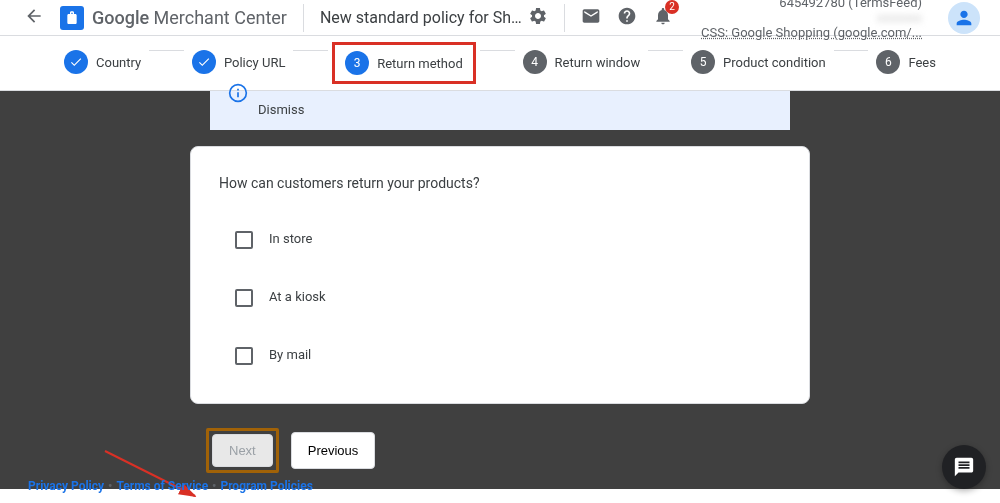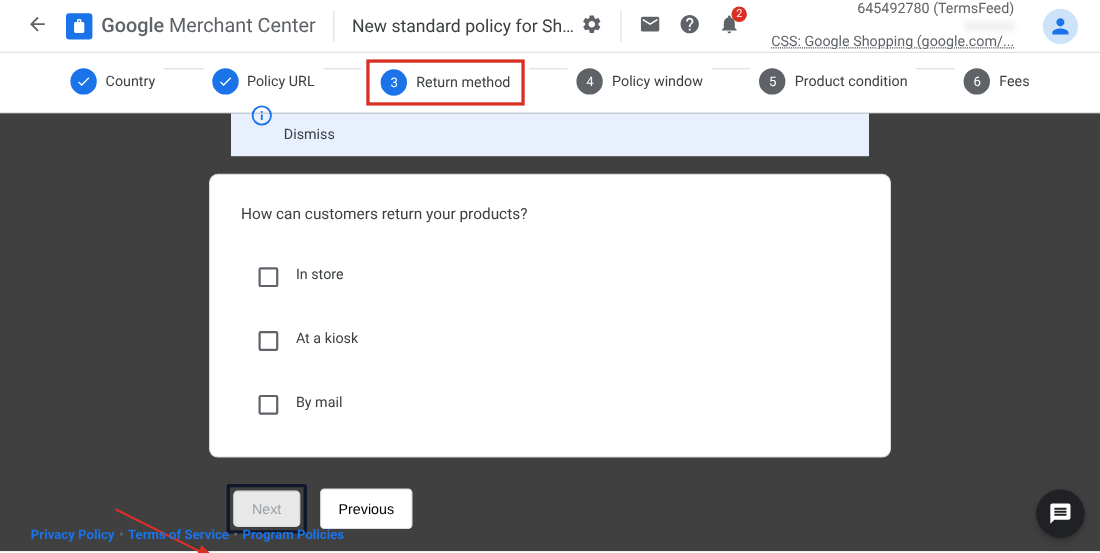--- a/index.html
+++ b/index.html
@@ -1,19 +1,19 @@
 <!DOCTYPE html>
 <html><head>
   <meta charset="utf-8">
   <style>
     * { margin: 0; padding: 0; box-sizing: border-box; }
     body { font-family: 'Google Sans', Roboto, Arial, sans-serif; background: #fff; color: #3c4043; width: 1000px; height: 503px; overflow: hidden; position: relative; }
     
     
-    .header { display: flex; align-items: center; padding: 8px 20px; height: 48px; border-bottom: 1px solid #dadce0; }
+    .header { display: flex; align-items: center; padding: 8px 20px; height: 36px; border-bottom: 1px solid #dadce0; }
     .back-arrow { color: #5f6368; cursor: pointer; padding: 4px; }
     .logo { width: 24px; height: 24px; background: #1a73e8; margin-left: 12px; border-radius: 3px; display: flex; align-items: center; justify-content: center; }
     .logo svg { fill: #fff; }
     .brand { margin-left: 8px; font-size: 18px; color: #5f6368; }
     .brand .g { font-weight: 500; }
     .divider-v { width: 1px; height: 28px; background: #dadce0; margin: 0 16px; }
     .page-title { font-size: 16px; color: #3c4043; flex: 1; white-space: nowrap; overflow: hidden; text-overflow: ellipsis; max-width: 310px; }
     .header-icons { display: flex; align-items: center; gap: 16px; margin-left: auto; }
     .icon-btn { color: #5f6368; cursor: pointer; position: relative; }
     .badge { position: absolute; top: -6px; right: -6px; background: #d93025; color: #fff; font-size: 10px; border-radius: 50%; width: 14px; height: 14px; display: flex; align-items: center; justify-content: center; }
@@ -44,21 +44,21 @@
     .card { background: #fff; border: 1px solid #dadce0; border-radius: 8px; width: 620px; margin: 16px auto 0; padding: 28px; }
     .question { font-size: 14px; color: #3c4043; margin-bottom: 40px; }
     .option { display: flex; align-items: flex-start; gap: 16px; margin-bottom: 40px; margin-left: 16px; }
     .option:last-child { margin-bottom: 10px; }
     .checkbox { width: 18px; height: 18px; border: 2px solid #5f6368; border-radius: 2px; cursor: pointer; }
     .option-label { font-size: 13px; color: #3c4043; }
     
     .buttons { width: 580px; margin: 28px auto 0; display: flex; gap: 8px; position: relative; }
     .btn { padding: 8px 16px; border-radius: 4px; font-size: 13px; cursor: pointer; border: 1px solid #dadce0; background: #fff; }
     .btn-next { background: #e8e8e8; color: #9aa0a6; border: 1px solid #dadce0; }
-    .btn-box { border: 3px solid #0f172a; padding: 3px; margin: -4px 4px -4px -4px; border-radius: 2px; }
+    .btn-box { border: 3px solid #a16207; padding: 3px; margin: -4px 4px -4px -4px; border-radius: 2px; }
     
     .arrow-annotation { position: absolute; left: 100px; top: 350px; pointer-events: none; }
     
     
     .footer { position: absolute; bottom: 10px; left: 28px; font-size: 12px; color: #1a73e8; font-weight: bold; }
     .footer a { color: #1a73e8; text-decoration: none; }
     .footer .sep { color: #5f6368; margin: 0 4px; }
     
     .fab { position: absolute; bottom: 14px; right: 14px; width: 44px; height: 44px; border-radius: 50%; background: #202124; display: flex; align-items: center; justify-content: center; cursor: pointer; box-shadow: 0 2px 6px rgba(0,0,0,.3); }
     .fab svg { fill: #fff; }
@@ -138,21 +138,21 @@
   <span class="step-line"></span>
   <div class="step-box-active">
     <div class="step">
       <span class="step-circle step-active">3</span>
       <span class="step-label">Return method</span>
     </div>
   </div>
   <span class="step-line"></span>
   <div class="step">
     <span class="step-circle step-pending">4</span>
-    <span class="step-label">Policy window</span>
+    <span class="step-label">Return window</span>
   </div>
   <span class="step-line"></span>
   <div class="step">
     <span class="step-circle step-pending">5</span>
     <span class="step-label">Product condition</span>
   </div>
   <span class="step-line"></span>
   <div class="step">
     <span class="step-circle step-pending">6</span>
     <span class="step-label">Fees</span>

